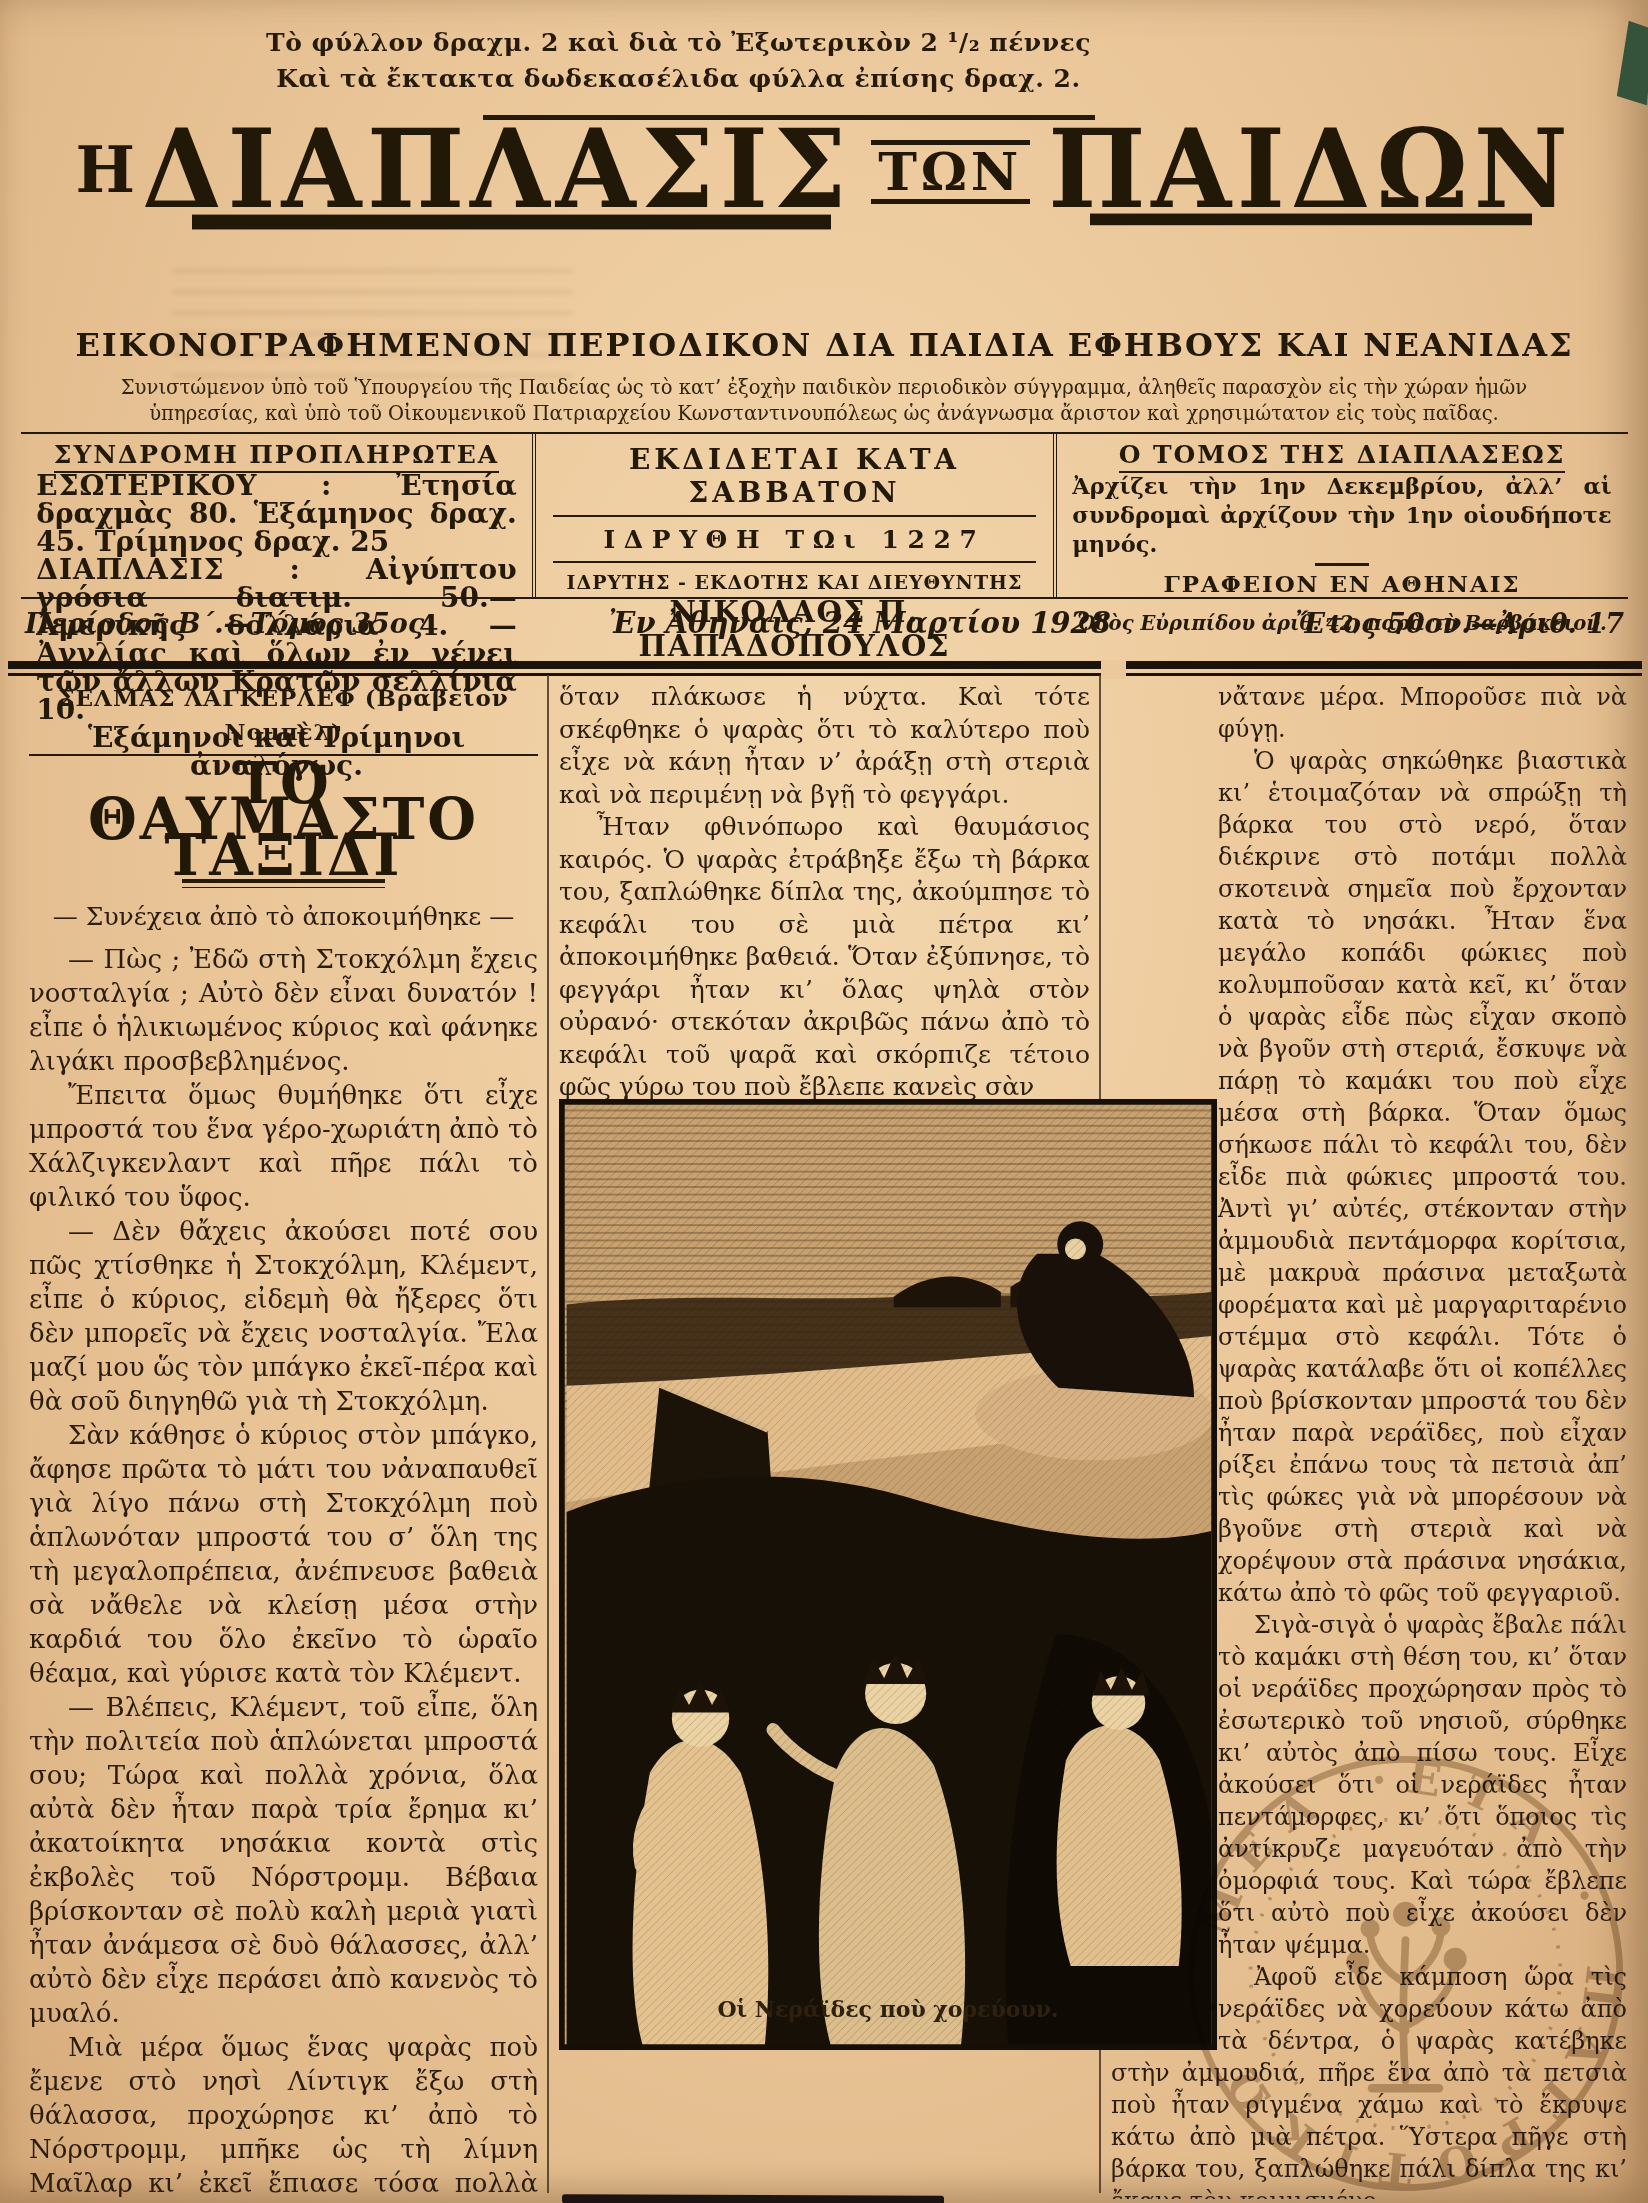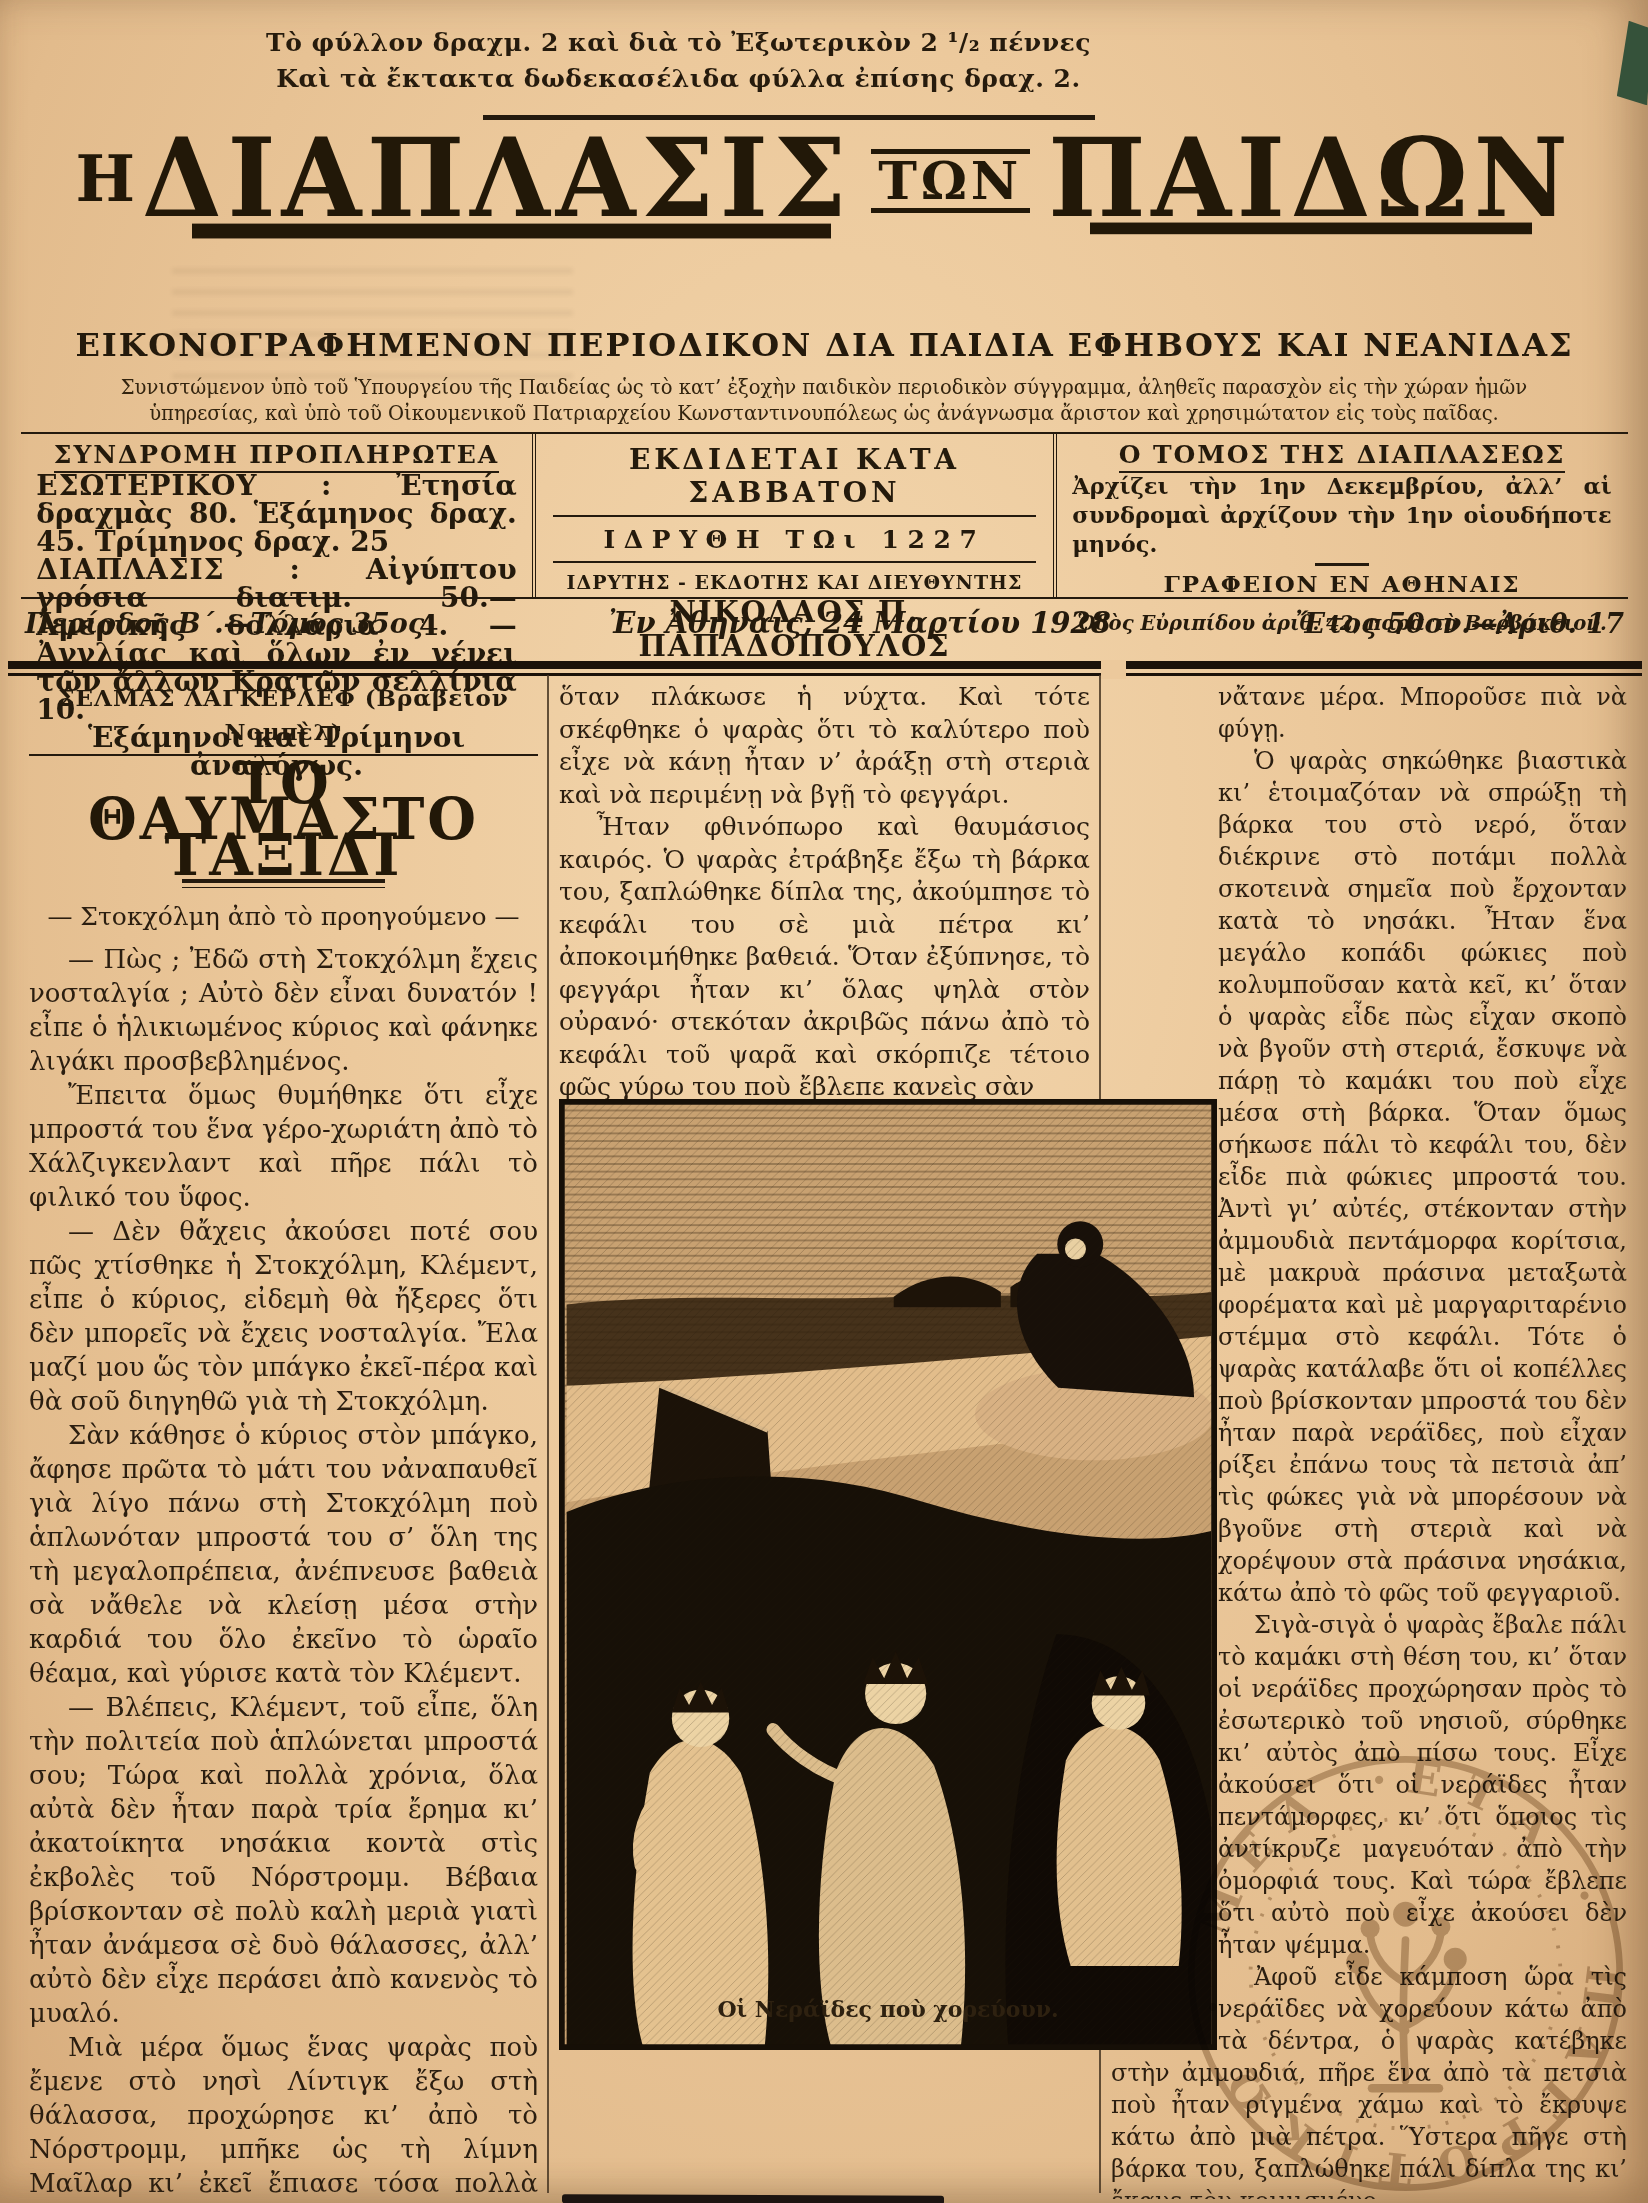--- a/index.html
+++ b/index.html
@@ -8,21 +8,21 @@
     font-family:"DejaVu Serif","Liberation Serif",serif;color:#2b1e10;
     background:
       radial-gradient(ellipse at 50% 38%, #f3d7ae 0%, #ecc99c 42%, #e2bb8c 78%, #d4a878 100%);
     box-shadow:inset -27px 0 38px rgba(90,60,30,.25), inset 0 -17px 29px rgba(90,60,30,.18);
   }
   .abs{position:absolute;}
   
   .prices{top:25px;left:86px;width:1185px;text-align:center;font-weight:bold;
     font-size:25px;line-height:36px;color:#261b0d;letter-spacing:0.5px;}
   .price-rule{top:115px;left:483px;width:612px;height:4.8px;background:#241a0e;}
-  .masthead{top:126px;left:0;width:100%;text-align:center;white-space:nowrap;color:#221808;}
+  .masthead{top:117px;left:0;width:100%;text-align:center;white-space:nowrap;color:#221808;}
   .mh-h{font-size:63px;font-weight:bold;vertical-align:13.4px;letter-spacing:1.9px;}
   .mh-big{font-size:103px;font-weight:bold;letter-spacing:5.7px;position:relative;display:inline-block;line-height:1;transform:scaleY(1.06);}
   .mh-big.u1::after{content:"";position:absolute;left:7%;right:3%;bottom:-5.7px;height:13.4px;background:#221808;}
   .mh-big.u2::after{content:"";position:absolute;left:8%;right:8%;bottom:-1.9px;height:10.5px;background:#221808;}
   .mh-ton{font-size:52px;font-weight:bold;vertical-align:15.3px;letter-spacing:3.8px;
     border-top:5.7px solid #221808;border-bottom:5.7px solid #221808;padding:0 7.6px;margin:0 13.4px;display:inline-block;line-height:1.05;}
   .subtitle{top:326px;left:0;width:100%;text-align:center;font-weight:bold;font-size:32px;letter-spacing:1.9px;color:#241a0c;}
   .endorsement{top:375px;left:81px;width:1486px;text-align:center;font-size:19.6px;line-height:26px;color:#33240f;}
   
   .boxes{top:432px;left:21px;width:1607px;height:163px;display:flex;
@@ -132,21 +132,21 @@
   <div class="abs heavy-rule"></div>
   <div class="abs heavy-gap"></div>
 
   <div class="abs vdiv1"></div>
   <div class="abs vdiv2"></div>
 
   <div class="col col1">
     <div class="byline">ΣΕΛΜΑΣ ΛΑΓΚΕΡΛΕΦ (Βραβεῖον Νομπὲλ)</div>
     <div class="headline">ΤΟ ΘΑΥΜΑΣΤΟ ΤΑΞΙΔΙ</div>
     <div class="headline-rule"></div>
-    <div class="continuation">— Στοκχόλμη ἀπὸ τὸ προηγούμενο —</div>
+    <div class="continuation">— Συνέχεια ἀπὸ τὸ ἀποκοιμήθηκε —</div>
     <div>
         <p class="para">— Πὼς ; Ἐδῶ στὴ Στοκχόλμη ἔχεις νοσταλγία ; Αὐτὸ δὲν εἶναι δυνατόν ! εἶπε ὁ ἡλικιωμένος κύριος καὶ φάνηκε λιγάκι προσβεβλημένος.</p>
         <p class="para">Ἔπειτα ὅμως θυμήθηκε ὅτι εἶχε μπροστά του ἕνα γέρο-χωριάτη ἀπὸ τὸ Χάλζιγκενλαντ καὶ πῆρε πάλι τὸ φιλικό του ὕφος.</p>
         <p class="para">— Δὲν θἄχεις ἀκούσει ποτέ σου πῶς χτίσθηκε ἡ Στοκχόλμη, Κλέμεντ, εἶπε ὁ κύριος, εἰδεμὴ θὰ ἤξερες ὅτι δὲν μπορεῖς νὰ ἔχεις νοσταλγία. Ἔλα μαζί μου ὥς τὸν μπάγκο ἐκεῖ-πέρα καὶ θὰ σοῦ διηγηθῶ γιὰ τὴ Στοκχόλμη.</p>
         <p class="para">Σὰν κάθησε ὁ κύριος στὸν μπάγκο, ἄφησε πρῶτα τὸ μάτι του νἀναπαυθεῖ γιὰ λίγο πάνω στὴ Στοκχόλμη ποὺ ἁπλωνόταν μπροστά του σ’ ὅλη της τὴ μεγαλοπρέπεια, ἀνέπνευσε βαθειὰ σὰ νἄθελε νὰ κλείσῃ μέσα στὴν καρδιά του ὅλο ἐκεῖνο τὸ ὡραῖο θέαμα, καὶ γύρισε κατὰ τὸν Κλέμεντ.</p>
         <p class="para">— Βλέπεις, Κλέμεντ, τοῦ εἶπε, ὅλη τὴν πολιτεία ποὺ ἁπλώνεται μπροστά σου; Τώρα καὶ πολλὰ χρόνια, ὅλα αὐτὰ δὲν ἦταν παρὰ τρία ἔρημα κι’ ἀκατοίκητα νησάκια κοντὰ στὶς ἐκβολὲς τοῦ Νόρστρομμ. Βέβαια βρίσκονταν σὲ πολὺ καλὴ μεριὰ γιατὶ ἦταν ἀνάμεσα σὲ δυὸ θάλασσες, ἀλλ’ αὐτὸ δὲν εἶχε περάσει ἀπὸ κανενὸς τὸ μυαλό.</p>
         <p class="para">Μιὰ μέρα ὅμως ἕνας ψαρὰς ποὺ ἔμενε στὸ νησὶ Λίντιγκ ἔξω στὴ θάλασσα, προχώρησε κι’ ἀπὸ τὸ Νόρστρομμ, μπῆκε ὡς τὴ λίμνη Μαῖλαρ κι’ ἐκεῖ ἔπιασε τόσα πολλὰ ψάρια, ποὺ δὲν πρόλαβε νὰ γυρίσῃ πίσω ἑνόσω ἀκόμα ἦταν νωρίς. Μόλις εἶχε φθάσει στὰ τρία νησάκια,</p>
       </div>
   </div>
 

